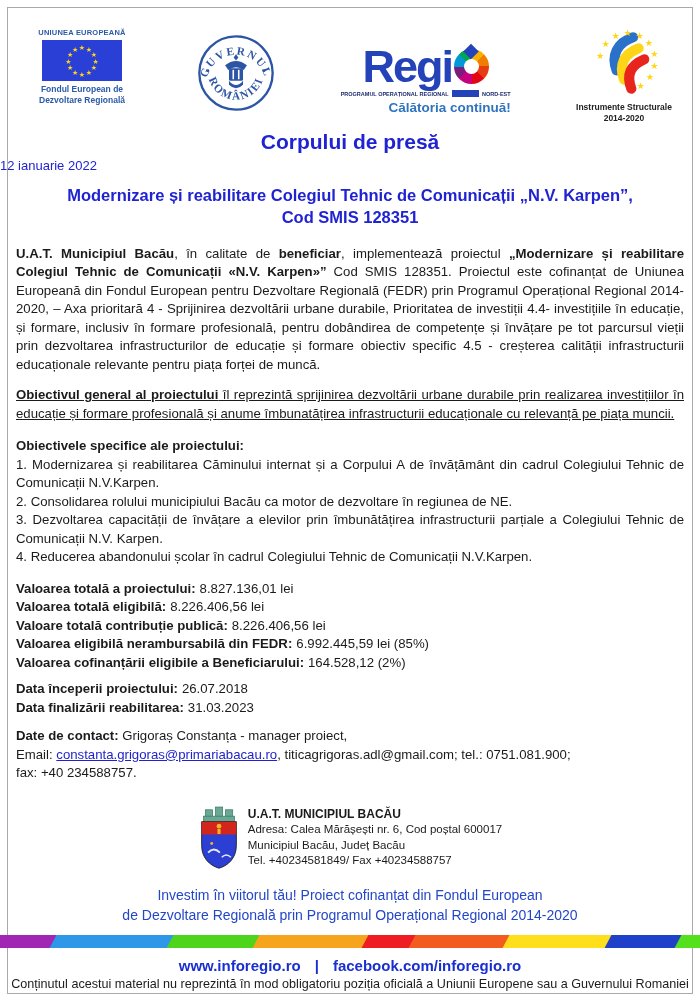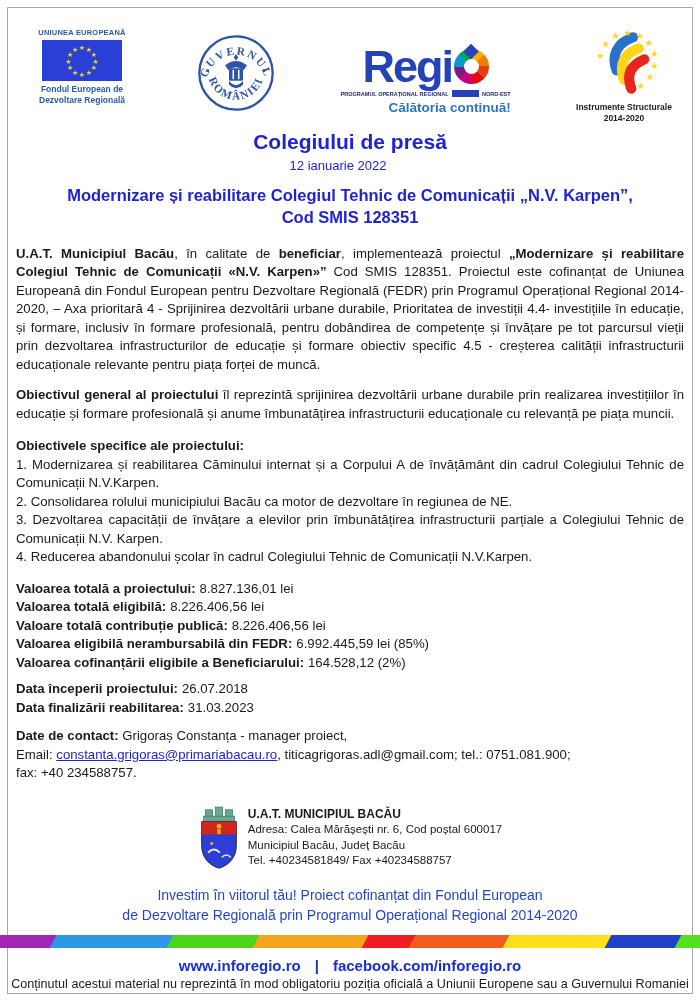--- a/index.html
+++ b/index.html
@@ -25,28 +25,28 @@
   .regio-subrow{display:flex;align-items:center;margin-top:2px;}
   .regio-subrow .tiny{font-size:5.5px;font-weight:700;color:#1c2a6e;white-space:nowrap;}
   .regio-bar{flex:1;height:7px;background:#2543b8;margin:0 3px;}
   .regio-tagline{font-size:13.5px;font-weight:700;color:#2e74c0;margin-top:3px;}
 
   .logo-struct{width:100px;text-align:center;}
   .struct-text{font-size:8.5px;font-weight:700;color:#222;line-height:1.3;}
 
   
   .title{margin-top:10px;text-align:center;font-size:21px;font-weight:700;color:#2023d2;}
-  .date{margin-top:4px;text-align:center;padding-right:24px;font-size:13px;color:#2023d2;}
+  .date{margin-top:4px;text-align:left;padding-right:24px;font-size:13px;color:#2023d2;}
   .heading{margin:12px 28px 0;text-align:center;font-size:16.5px;font-weight:700;color:#2023d2;line-height:1.32;}
 
   
   .body{padding:0 16px;font-size:13.2px;line-height:18.5px;}
   .just{text-align:justify;}
   p{margin:0;}
-  .mt1{margin-top:16px;} .mt2{margin-top:12px;} .mt3{margin-top:14px;} .mt4{margin-top:13px;} .mt5{margin-top:8px;} .mt6{margin-top:10px;}
+  .mt1{margin-top:16px;} .mt2{margin-top:12px;text-decoration:underline;} .mt3{margin-top:14px;} .mt4{margin-top:13px;} .mt5{margin-top:8px;} .mt6{margin-top:10px;}
   b{font-weight:700;}
   .fin-line b{margin-right:4px;}
   .email-link{color:#2222cc;text-decoration:underline;cursor:pointer;}
 
   
   .footer{position:absolute;left:0;right:0;top:806px;}
   .org{display:flex;justify-content:center;align-items:flex-start;gap:8px;}
   .org-text{font-size:11.5px;line-height:1.35;}
   .org-name{font-size:12px;font-weight:700;}
   .invest{margin-top:13px;text-align:center;font-size:14px;color:#2446c8;line-height:1.45;}
@@ -146,21 +146,21 @@
             <text x="83" y="45">★</text>
             <text x="78" y="57">★</text>
           <text x="68" y="66">★</text>
         </g>
       </svg>
       <div class="struct-text">Instrumente Structurale</div>
       <div class="struct-text">2014-2020</div>
     </div>
   </header>
 
-  <div class="title">Colegiului de presă</div>
+  <div class="title">Corpului de presă</div>
   <div class="date">12 ianuarie 2022</div>
   <div class="heading">
     <div>Modernizare și reabilitare Colegiul Tehnic de Comunicații „N.V. Karpen”,</div>
     <div>Cod SMIS 128351</div>
   </div>
 
   <div class="body">
     <p class="just mt1"><b>U.A.T. Municipiul Bacău</b><span>, în calitate de </span><b>beneficiar</b><span>, implementează proiectul </span><b>„Modernizare și reabilitare Colegiul Tehnic de Comunicații «N.V. Karpen»”</b><span> Cod SMIS 128351. Proiectul este cofinanțat de Uniunea Europeană din Fondul European pentru Dezvoltare Regională (FEDR) prin Programul Operațional Regional 2014-2020, – Axa prioritară 4 - Sprijinirea dezvoltării urbane durabile, Prioritatea de investiții 4.4- investițiile în educație, și formare, inclusiv în formare profesională, pentru dobândirea de competențe și învățare pe tot parcursul vieții prin dezvoltarea infrastructurilor de educație și formare obiectiv specific 4.5 - creșterea calității infrastructurii educaționale relevante pentru piața forței de muncă.</span></p>
     <p class="just mt2"><b>Obiectivul general al proiectului</b><span> îl reprezintă sprijinirea dezvoltării urbane durabile prin realizarea investițiilor în educație și formare profesională și anume îmbunatățirea infrastructurii educaționale cu relevanță pe piața muncii.</span></p>
 

